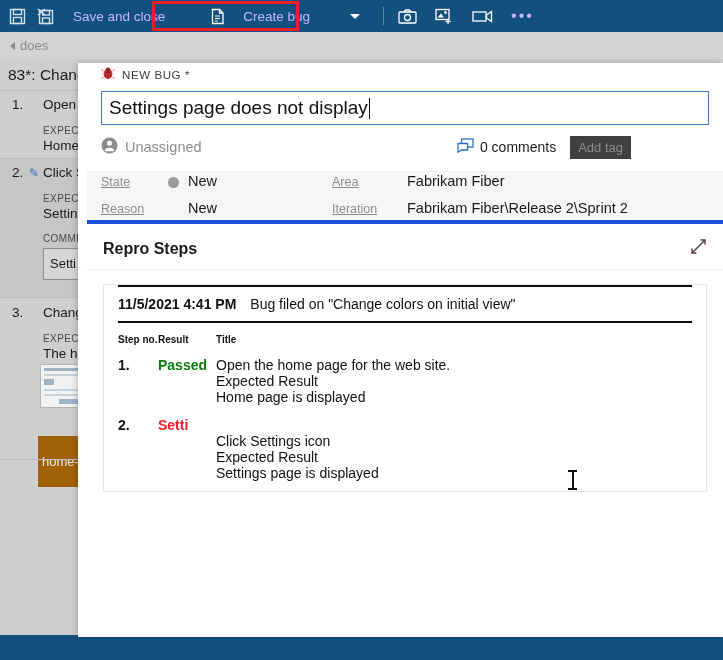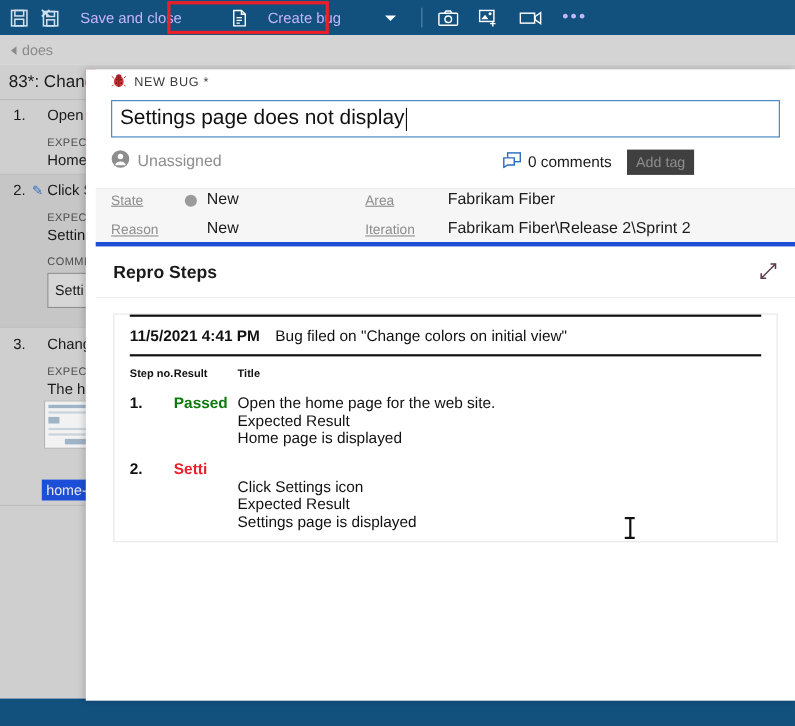--- a/index.html
+++ b/index.html
@@ -59,22 +59,22 @@
   .bg-tagbox{
     position:absolute;border:1px solid #8e8e8e;background:#d6d6d6;
     font-size:13px;color:#1a1a1a;padding:3px 6px;box-sizing:border-box;white-space:nowrap;
   }
   .bg-thumb{
     position:absolute;background:#f2f2f2;border:1px solid #b5b5b5;overflow:hidden;
   }
   .bg-thumb .tl{position:absolute;background:#9fb4c7;}
   .bg-thumb .tlx{position:absolute;background:#c9d3dc;}
   .bg-filename{
-    position:absolute;background:#1d4ed8;color:#e9e9e9;font-size:13px;
-    padding:2px 4px;white-space:nowrap;
+    position:absolute;background:#a16207;color:#e9e9e9;font-size:13px;
+    padding:18px 4px;white-space:nowrap;
   }
 
   
   .footerbar{
     position:absolute;left:0;top:635px;width:723px;height:25px;background:#12507e;
   }
 
   
   .dialog{
     position:absolute;left:78px;top:63px;width:645px;height:574px;

